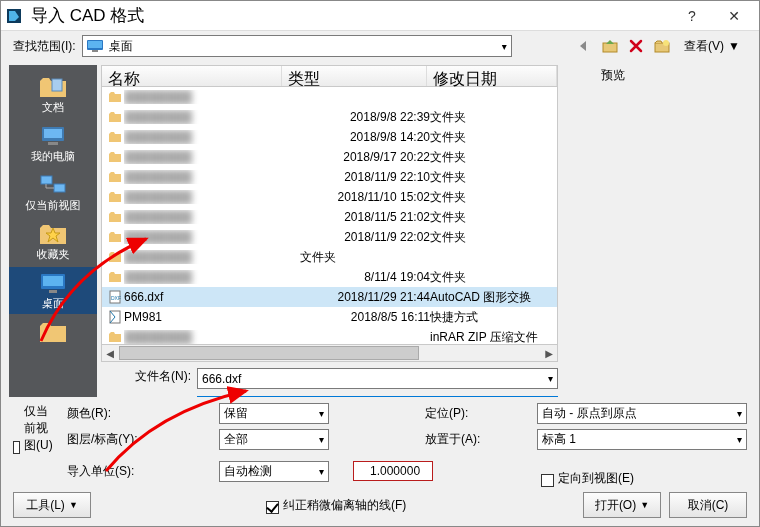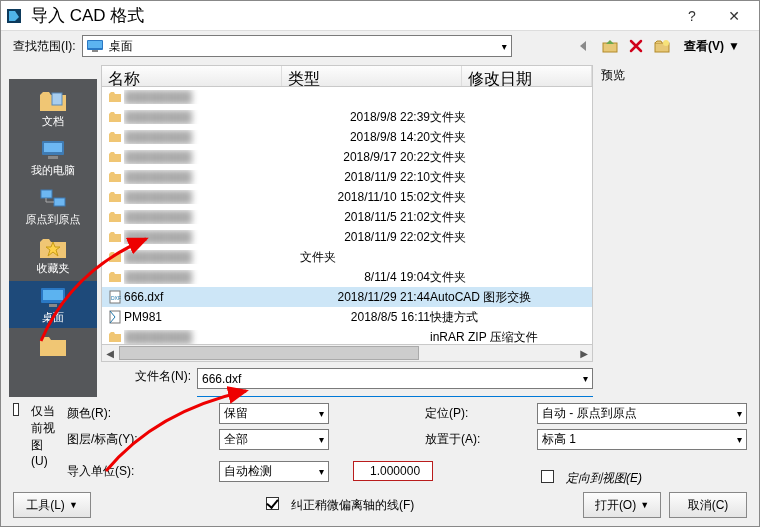--- a/index.html
+++ b/index.html
@@ -7,25 +7,25 @@
   .window { width:760px; height:527px; border:1px solid #888; position:relative; background:#f0f0f0; overflow:hidden;}
   .titlebar { height:30px; display:flex; align-items:center; padding:0 4px; background:#fff; border-bottom:1px solid #ddd;}
   .titlebar .icon-app { width:18px; height:18px; margin-right:8px; display:inline-flex;}
   .titlebar .title { flex:1; font-size:17px; }
   .titlebar .winbtn { width:42px; height:28px; display:inline-flex; align-items:center; justify-content:center; font-size:14px; color:#333;}
   .toolbar-row { height:30px; display:flex; align-items:center; padding:2px 12px; gap:6px; background:#f0f0f0;}
   .lbl { white-space:nowrap; }
   .dropdown { flex:0 0 auto; height:22px; border:1px solid #7a7a7a; background:#fff; display:flex; align-items:center; padding:0 4px; min-width:430px; position:relative;}
   .dropdown .monitor-ic { width:16px; height:12px; margin-right:6px; display:inline-flex;}
   .dropdown .dd-arrow{ margin-left:auto; font-size:10px;}
-  .tool-icons { margin-left:auto; display:flex; align-items:center; gap:4px;font-weight:bold;}
+  .tool-icons { margin-left:auto; display:flex; align-items:center; gap:4px;}
   .tbtn { width:22px; height:22px; display:inline-flex; align-items:center; justify-content:center;}
   .viewbtn { height:22px; padding:0 6px; display:inline-flex; align-items:center; gap:4px; border:1px solid transparent;}
   .content { display:flex; height:calc(100% - 30px - 30px - 44px); padding:4px 8px 0 8px; gap:4px;}
-  .sidebar { width:88px; background:#55575a; display:flex; flex-direction:column; align-items:center; padding-top:6px; gap:2px; color:#fff;margin-top:14px;}
+  .sidebar { width:88px; background:#55575a; display:flex; flex-direction:column; align-items:center; padding-top:6px; gap:2px; color:#fff;}
   .side-item { width:100%; display:flex; flex-direction:column; align-items:center; padding:2px 0 4px 0;}
   .side-item.selected { background:#1e4a7a;}
   .side-item .ic { width:32px; height:28px; display:flex; align-items:center; justify-content:center;}
   .side-item .txt{font-size:11px; margin-top:0px; text-align:center; line-height:13px;}
   .mid { flex:1; display:flex; flex-direction:column; min-width:0;}
   .listhdr { height:22px; display:flex; border:1px solid #c9c9c9; background:linear-gradient(#fdfdfd,#ececec);}
   .listhdr .col { border-right:1px solid #ddd; padding:3px 6px; font-size:16px;}
   .col-name{flex:0 0 180px;}
   .col-date{flex:0 0 130px;}
   .col-type{flex:1;}
@@ -39,25 +39,25 @@
   .row .blur{ filter:blur(3px); color:#aaa;}
   .hscroll{ height:17px; background:#f0f0f0; border:1px solid #c9c9c9; border-top:none; display:flex; align-items:center; position:relative;}
   .hscroll .thumb{ position:absolute; left:1px; top:1px; height:14px; width:300px; background:#cdcdcd; border:1px solid #aaa;}
   .hscroll .arr{ width:16px; text-align:center; font-size:10px; color:#555;}
   .hscroll .arrR{ margin-left:auto;}
   .fname-row{ display:flex; align-items:flex-start; height:26px; margin-top:6px; gap:6px;margin-left:18px;}
   .fname-row .lblw{width:72px; text-align:right;}
   .combo{ flex:1; height:21px; border:1px solid #0078d7; background:#fff; display:flex; align-items:center; padding:0 4px; font-family:SimSun;}
   .combo.plain{border-color:#7a7a7a;}
   .combo .dd-arrow{ margin-left:auto; font-size:10px;}
-  .preview-pane{ width:154px; display:flex; flex-direction:column;}
+  .preview-pane{ width:154px; display:flex; flex-direction:column;margin-left:35px;}
   .preview-pane .phdr{height:20px; padding:2px 4px;}
   .preview-pane .pbox{ flex:1; }
   .footer{ position:absolute; left:0; bottom:0; right:0; padding:6px 12px 8px 12px; background:#f0f0f0;}
-  .chkline{display:flex; align-items:flex-start; gap:12px; margin-bottom:6px;}
+  .chkline{display:flex; align-items:flex-end; gap:4px; margin-bottom:6px;}
   .sel-combo{height:21px; border:1px solid #7a7a7a; background:#fff; display:flex; align-items:center; padding:0 4px; font-family:SimSun; min-width:100px;}
   .sel-combo .dd-arrow{margin-left:auto; font-size:10px;}
   .numbox{height:20px; border:1px solid #b91c1c; background:#fff; padding:0 16px; display:flex; align-items:center; font-family:Consolas,monospace; width:80px;}
   .butrow{ display:flex; align-items:center; gap:10px; margin-top:5px;}
   .btn{ min-width:78px; height:23px; border:1px solid #888; background:linear-gradient(#fdfdfd,#e5e5e5); display:inline-flex; align-items:center; justify-content:center; gap:4px; padding:12px 8px;}
   .btn .tri{font-size:9px;}
   .chk{ width:13px; height:13px; border:1px solid #333; display:inline-block; position:relative; background:#fff;}
   .chk.checked::after{content:""; position:absolute; left:2px; top:-1px; width:5px; height:9px; border:solid #000; border-width:0 2px 2px 0; transform:rotate(40deg);}
   .arrow-red{ position:absolute; pointer-events:none; }
   .folder-svg{width:30px;height:24px;}
@@ -147,21 +147,21 @@
         <span class="txt">我的电脑</span>
       </div>
       <div class="side-item">
         <span class="ic">
             <svg width="30" height="24">
               <rect x="3" y="3" width="11" height="8" fill="#6db7f2" stroke="#3f7bb3"></rect>
               <rect x="16" y="11" width="11" height="8" fill="#6db7f2" stroke="#3f7bb3"></rect>
               <path d="M8 11v4h8" stroke="#aaa" fill="none"></path>
             </svg>
           </span>
-        <span class="txt">原点到原点</span>
+        <span class="txt">仅当前视图</span>
       </div>
       <div class="side-item">
         <span class="ic">
             <svg class="folder-svg" viewBox="0 0 30 24">
               <rect x="2" y="6" width="26" height="16" fill="#f0c674"></rect>
               <path d="M2 6l3-3h6l2 3" fill="#f0c674"></path>
               <path d="M15 6l2 5h5l-4 3 2 6-5-4-5 4 2-6-4-3h5z" fill="#ffd24a" stroke="#c79a16"></path>
             </svg>
           </span>
         <span class="txt">收藏夹</span>
@@ -404,21 +404,21 @@
           <span class="rlabel">导入单位(S):</span>
           <div class="sel-combo">
               <span>自动检测</span>
               <span class="dd-arrow">▾</span>
             </div>
           <span></span>
           <div class="numbox">
               <span>1.000000</span>
             </div>
           <span></span>
-          <label class="chkline" style="margin:15px 0 0 4px;font-style:italic;">
+          <label class="chkline" style="margin:15px 0 0 4px;">
             <span class="chk"></span>
             <span>定向到视图(E)</span>
           </label>
         </div>
       </div>
     </div>
 
     <div class="butrow">
       <div class="btn">
           <span>工具(L)</span>

